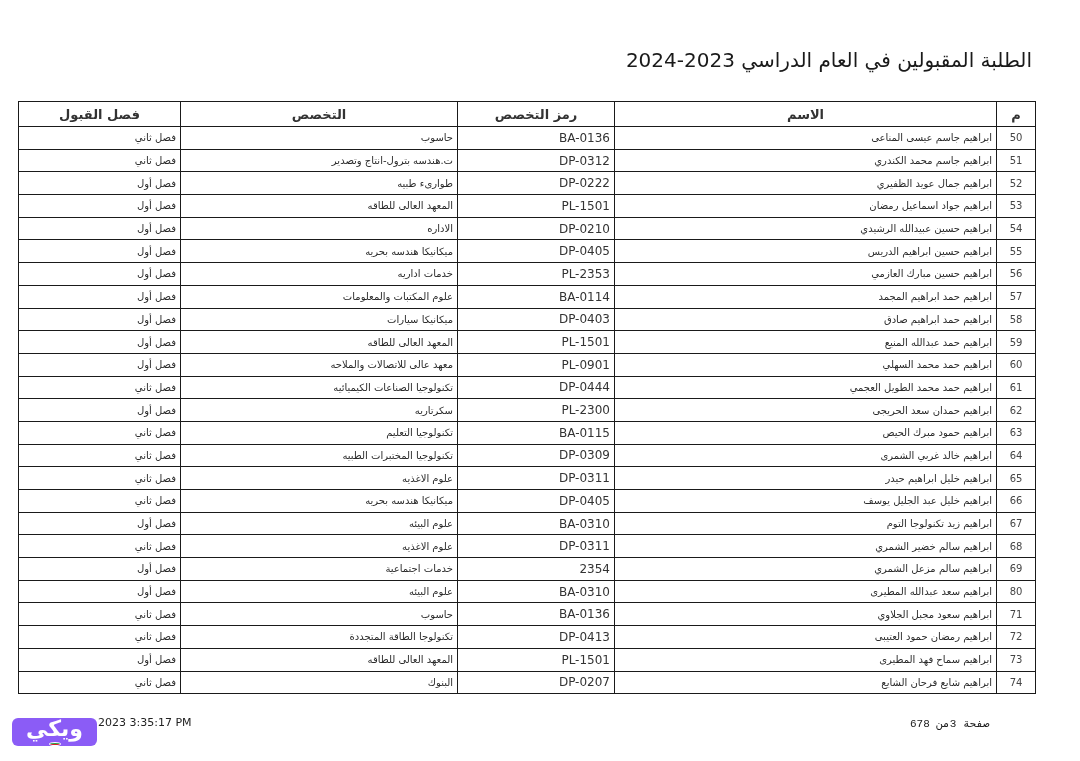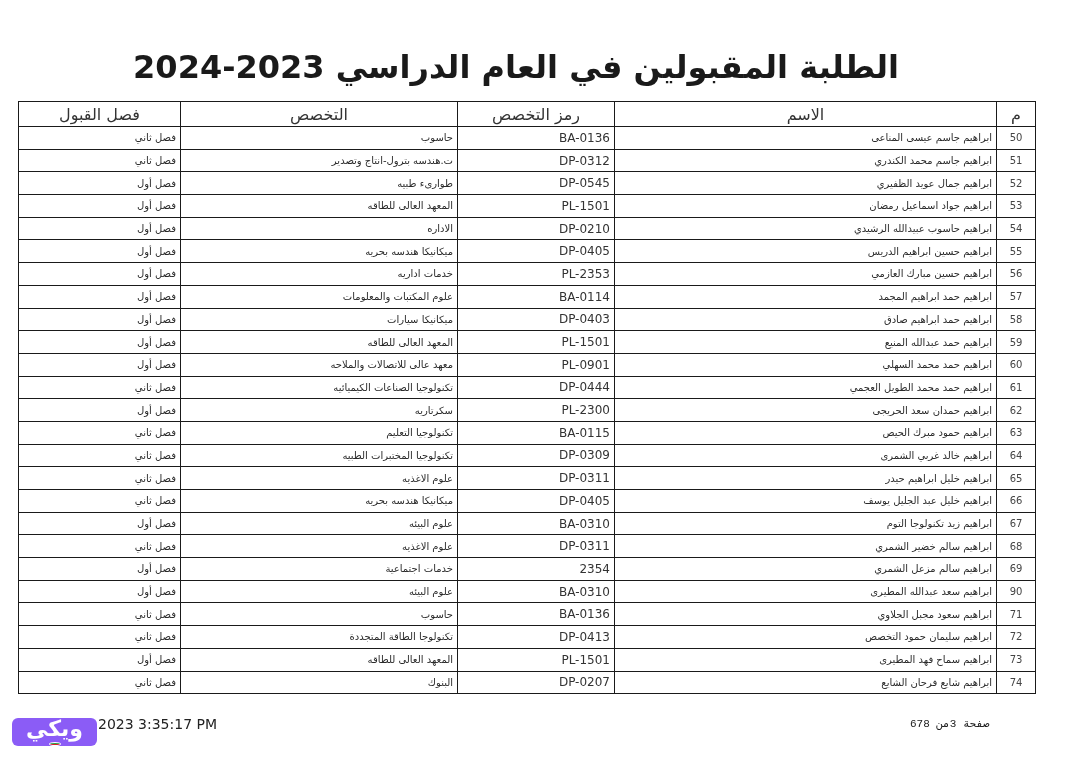--- a/index.html
+++ b/index.html
@@ -13,48 +13,46 @@
       position: relative;
       font-family: "DejaVu Sans", sans-serif;
       color: #222222;
       overflow: hidden;
     }
     .page-title {
       position: absolute;
       top: 48px;
       left: 0;
       width: 1032px;
-      text-align: center;
-      font-size: 32px;
+      font-size: 20px;
       font-family: "DejaVu Sans", sans-serif;
       color: #1a1a1a;
       direction: rtl;
       letter-spacing: 0px;
-      font-weight: bold;
     }
     table.students {
       position: absolute;
       top: 101px;
       left: 18px;
       width: 1012px;
       border-collapse: collapse;
       direction: rtl;
       table-layout: fixed;
     }
     table.students th,
     table.students td {
       border: 1.5px solid #1a1a1a;
       padding: 0 4px;
       height: 21.7px;
       overflow: hidden;
       white-space: nowrap;
     }
     table.students th {
-      font-weight: normal;
-      font-size: 16px;
+      font-weight: bold;
+      font-size: 13px;
       color: #333333;
       text-align: center;
       height: 24px;
     }
     table.students td {
       font-size: 10px;
       color: #2a2a2a;
       text-align: right;
     }
     table.students td.c-num {
@@ -69,21 +67,21 @@
     table.students th.c-sem { width: 153px; }
     table.students td.c-code {
       font-family: "DejaVu Sans", sans-serif;
       font-size: 12px;
       color: #333333;
     }
     .footer-date {
       position: absolute;
       top: 716px;
       left: 98px;
-      font-size: 14px;
+      font-size: 11px;
       color: #222222;
       font-family: "DejaVu Sans", sans-serif;
     }
     .footer-page {
       position: absolute;
       top: 717px;
       left: 910px;
       font-size: 11px;
       color: #222222;
       direction: rtl;
@@ -145,34 +143,34 @@
       <tr>
         <td class="c-num">51</td>
         <td class="c-name">ابراهيم جاسم محمد الكندري</td>
         <td class="c-code">DP-0312</td>
         <td class="c-spec">ت.هندسه بترول-انتاج وتصدير</td>
         <td class="c-sem">فصل ثاني</td>
       </tr>
       <tr>
         <td class="c-num">52</td>
         <td class="c-name">ابراهيم جمال عويد الظفيري</td>
-        <td class="c-code">DP-0545</td>
+        <td class="c-code">DP-0222</td>
         <td class="c-spec">طوارىء طبيه</td>
         <td class="c-sem">فصل أول</td>
       </tr>
       <tr>
         <td class="c-num">53</td>
         <td class="c-name">ابراهيم جواد اسماعيل رمضان</td>
         <td class="c-code">PL-1501</td>
         <td class="c-spec">المعهد العالى للطاقه</td>
         <td class="c-sem">فصل أول</td>
       </tr>
       <tr>
         <td class="c-num">54</td>
-        <td class="c-name">ابراهيم حاسوب عبيدالله الرشيدي</td>
+        <td class="c-name">ابراهيم حسين عبيدالله الرشيدي</td>
         <td class="c-code">DP-0210</td>
         <td class="c-spec">الاداره</td>
         <td class="c-sem">فصل أول</td>
       </tr>
       <tr>
         <td class="c-num">55</td>
         <td class="c-name">ابراهيم حسين ابراهيم الدريس</td>
         <td class="c-code">DP-0405</td>
         <td class="c-spec">ميكانيكا هندسه بحريه</td>
         <td class="c-sem">فصل أول</td>
@@ -269,36 +267,36 @@
         <td class="c-sem">فصل ثاني</td>
       </tr>
       <tr>
         <td class="c-num">69</td>
         <td class="c-name">ابراهيم سالم مزعل الشمري</td>
         <td class="c-code">2354</td>
         <td class="c-spec">خدمات اجتماعية</td>
         <td class="c-sem">فصل أول</td>
       </tr>
       <tr>
-        <td class="c-num">90</td>
+        <td class="c-num">80</td>
         <td class="c-name">ابراهيم سعد عبدالله المطيرى</td>
         <td class="c-code">BA-0310</td>
         <td class="c-spec">علوم البيئه</td>
         <td class="c-sem">فصل أول</td>
       </tr>
       <tr>
         <td class="c-num">71</td>
         <td class="c-name">ابراهيم سعود مجبل الجلاوي</td>
         <td class="c-code">BA-0136</td>
         <td class="c-spec">حاسوب</td>
         <td class="c-sem">فصل ثاني</td>
       </tr>
       <tr>
         <td class="c-num">72</td>
-        <td class="c-name">ابراهيم سليمان حمود التخصص</td>
+        <td class="c-name">ابراهيم رمضان حمود العتيبى</td>
         <td class="c-code">DP-0413</td>
         <td class="c-spec">تكنولوجا الطاقة المتجددة</td>
         <td class="c-sem">فصل ثاني</td>
       </tr>
       <tr>
         <td class="c-num">73</td>
         <td class="c-name">ابراهيم سماح فهد المطيرى</td>
         <td class="c-code">PL-1501</td>
         <td class="c-spec">المعهد العالى للطاقه</td>
         <td class="c-sem">فصل أول</td>

